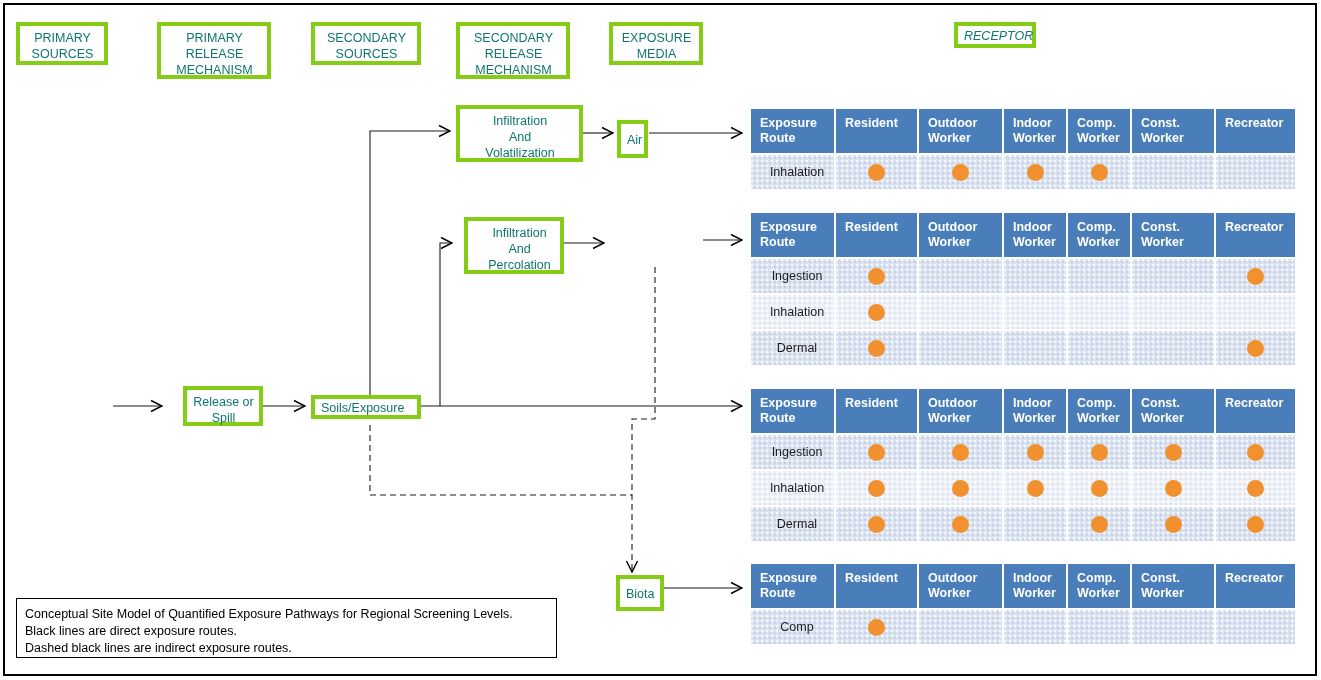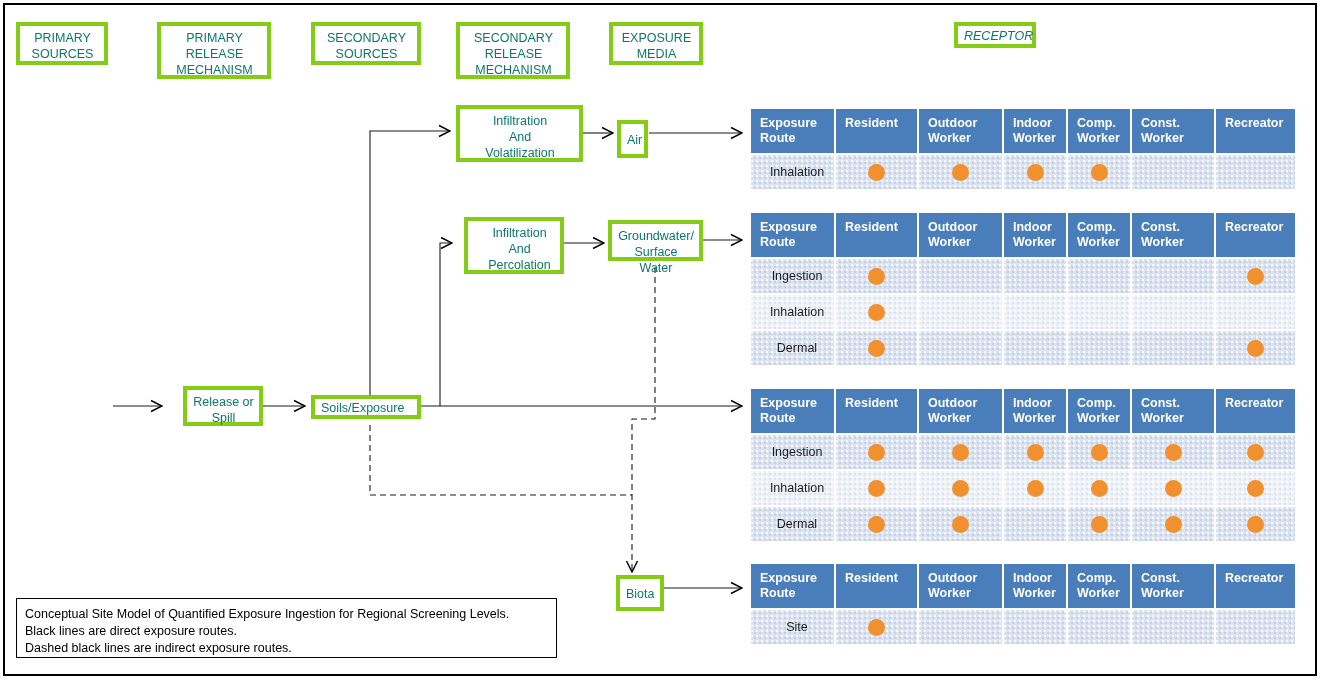--- a/index.html
+++ b/index.html
@@ -198,22 +198,20 @@
   <div class="fbox" style="left:456px; top:105px; width:127px; height:57px;">Infiltration
 And
 Volatilization</div>
 
   <div class="fbox" style="left:464px; top:217px; width:100px; height:57px;padding-left:16px;">Infiltration
 And
 Percolation</div>
 
   <div class="fbox center-v" style="left:617px; top:120px; width:31px; height:38px;">Air</div>
 
-  <div class="fbox" style="left:608px; top:220px; width:95px; height:41px;">Groundwater/
-Surface Water</div>
 
   <div class="fbox center-v" style="left:616px; top:575px; width:48px; height:36px;">Biota</div>
 
   <table class="rtable" style="left:749px; top:107px; width:548px;">
     <colgroup>
       <col style="width:83px">
         <col style="width:81px">
         <col style="width:83px">
       <col style="width:62px">
         <col style="width:62px">
@@ -384,28 +382,28 @@
 Worker</th>
         <th>Comp.
 Worker</th>
         <th>Const.
 Worker</th>
         <th>Recreator</th>
       </tr>
     </thead>
     <tbody>
       <tr>
-        <td class="route">Site</td>
+        <td class="route">Comp</td>
         <td><span class="dot"></span></td>
         <td></td>
         <td></td>
         <td></td>
         <td></td>
         <td></td>
       </tr>
     </tbody>
   </table>
 
-  <div id="legend">Conceptual Site Model of Quantified Exposure Ingestion for Regional Screening Levels.
+  <div id="legend">Conceptual Site Model of Quantified Exposure Pathways for Regional Screening Levels.
 Black lines are direct exposure routes.
 Dashed black lines are indirect exposure routes.</div>
 
 </div>
 
 </body></html>

